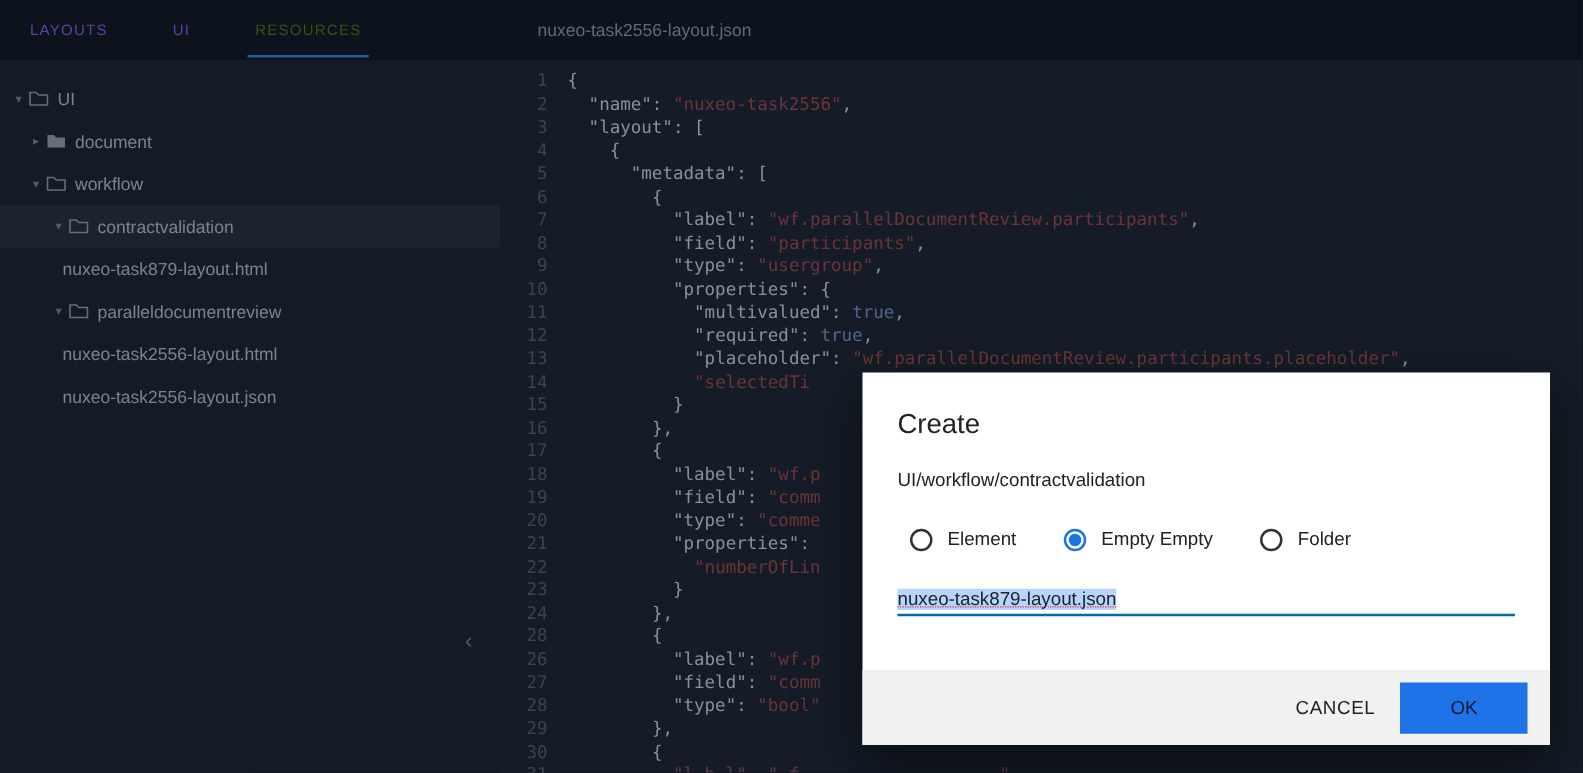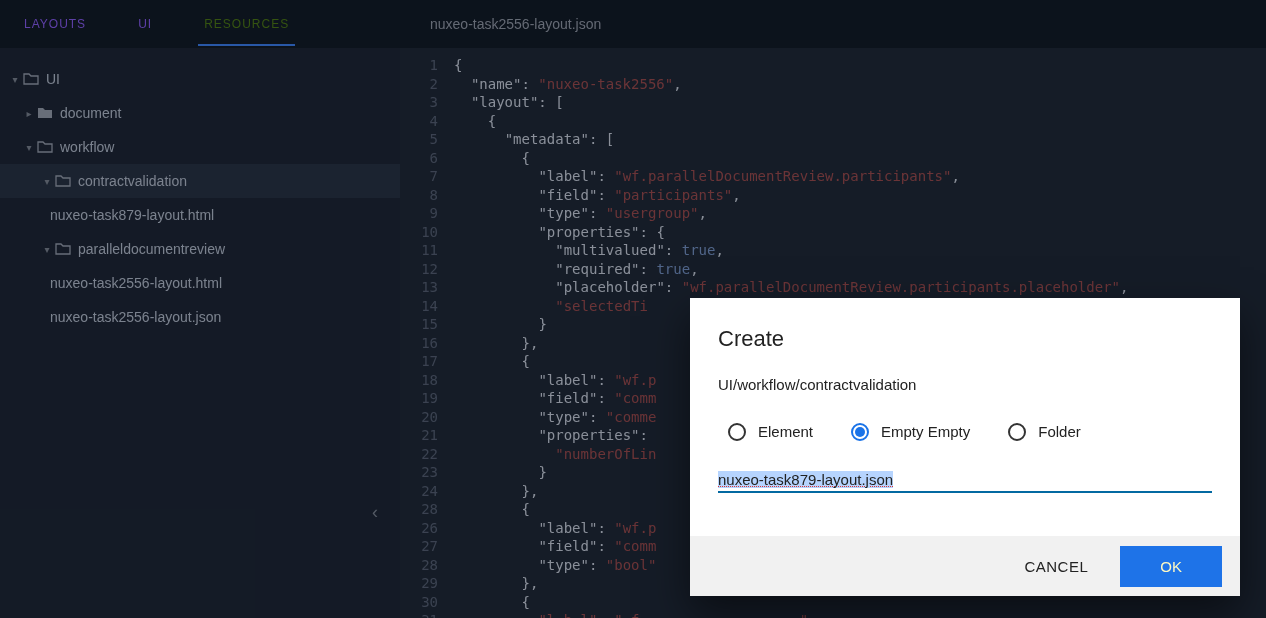--- a/index.html
+++ b/index.html
@@ -48,23 +48,23 @@
   .dialog-title { font-size: 22px; font-weight: 400; color: #222; margin-bottom: 24px; }
   .dialog-path { font-size: 15px; color: #222; margin-bottom: 30px; }
   .radio-row { display: flex; gap: 38px; align-items: center; margin-bottom: 30px; padding-left: 10px; }
   .radio-opt { display: flex; align-items: flex-start; gap: 12px; font-size: 15px; cursor: pointer; }
   .radio { width: 18px; height: 18px; border: 2px solid #333; border-radius: 50%; display: inline-flex; align-items: center; justify-content: center; }
   .radio.checked { border-color: #1a73e8; }
   .radio.checked::after { content: ""; width: 10px; height: 10px; background: #1a73e8; border-radius: 50%; }
   .file-input-wrap { border-bottom: 2px solid #0369a1; padding-bottom: 2px; }
   .file-input { border: none; outline: none; font-size: 15px; width: 100%; background: transparent; }
   .file-input .sel { background: #b6d4fe; text-decoration: underline dotted #d33; text-decoration-thickness: 1px; }
-  .dialog-footer { height: 60px; background: #f1f1f1; display: flex; align-items: center; justify-content: flex-end; padding: 0 18px; gap: 18px; }
+  .dialog-footer { height: 60px; background: #f1f1f1; display: flex; align-items: center; justify-content: flex-end; padding: 0 18px; gap: 6px; }
   .btn-cancel { background: transparent; border: none; font-size: 15px; letter-spacing: 0.5px; color: #222; padding: 10px 14px; cursor: pointer; }
-  .btn-ok { background: #1e73e8; color: #fef9c3; border: none; font-size: 15px; padding: 12px 40px; cursor: pointer; font-weight: 500; }
+  .btn-ok { background: #1e73e8; color: #0f172a; border: none; font-size: 15px; padding: 12px 40px; cursor: pointer; font-weight: 500; }
 
   svg { display: block; }
 </style>
 </head>
 <body>
 
 <div class="top-bar">
   <div class="sidebar-tabs">
     <div class="sidebar-tab">LAYOUTS</div>
     <div class="sidebar-tab">UI</div>

